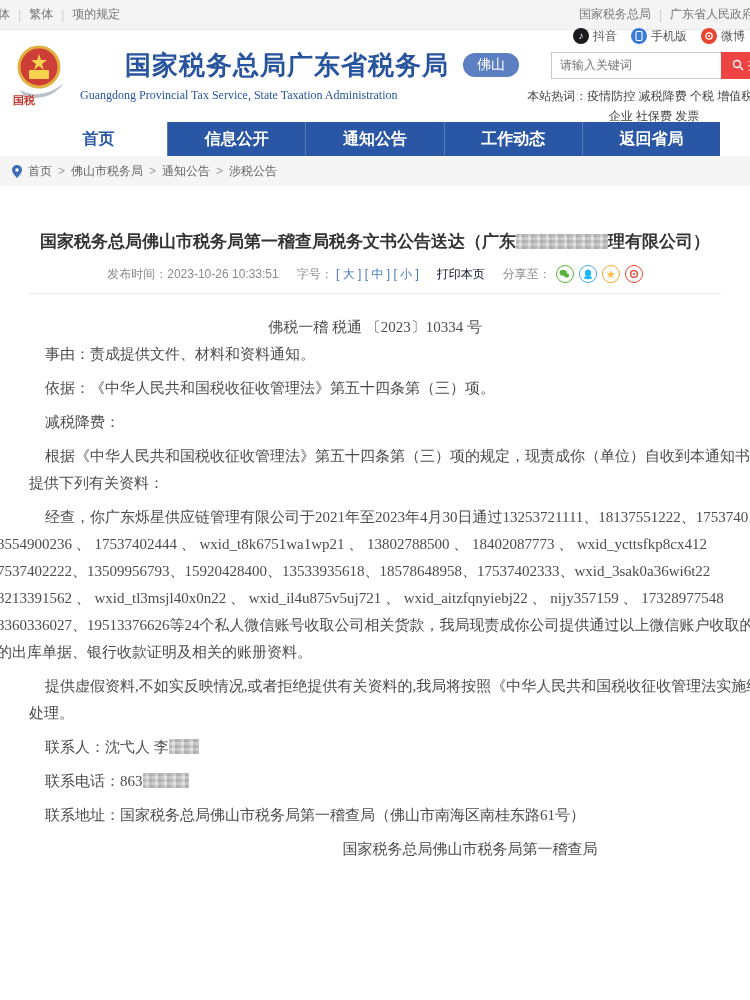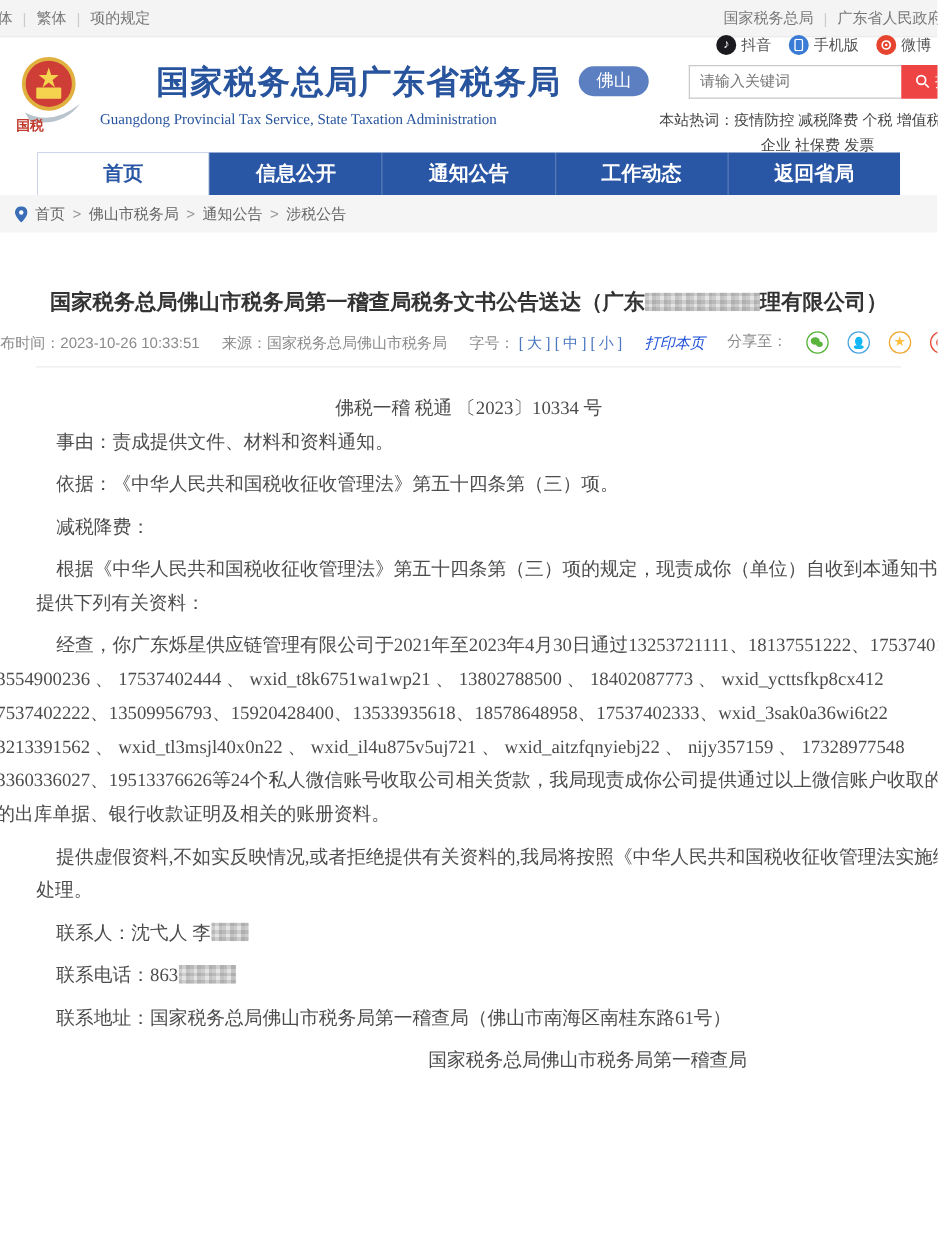--- a/index.html
+++ b/index.html
@@ -58,22 +58,22 @@
   .bc-sep { color:#999; }
   .bc-link { cursor:pointer; }
 
   
   .article { padding:0 29px; }
   .art-title { margin:42px 10px 10px; text-align:center; font-size:17px;
     font-weight:bold; color:#333; line-height:27px; }
   .meta { margin-top:10px; display:flex; justify-content:center; align-items:center;
     gap:18px; font-size:12px; color:#8a8a8a; white-space:nowrap; }
   .meta .blue { color:#4a77c0; cursor:pointer; }
-  .meta .lnk { cursor:pointer; color:#1d4ed8;font-style:italic; }
-  .share-group { display:flex; gap:15px; }
+  .meta .lnk { cursor:pointer; color:#0f172a; }
+  .share-group { display:flex; align-items:center; gap:5px; }
   .sicon { width:18px; height:18px; border-radius:50%; background:#fff; border:1px solid;
     display:inline-flex; align-items:center; justify-content:center; cursor:pointer; font-size:11px; line-height:1; }
   .si-wechat { border-color:#58b43c; color:#58b43c; }
   .si-qq     { border-color:#4aa7e0; color:#12b7f5; }
   .si-qzone  { border-color:#f0a830; color:#fdbe3d; }
   .si-weibo  { border-color:#e6442e; color:#e6442e; }
   .divider { border-bottom:1px solid #ececec; margin-top:10px; }
 
   
   .doc { font-family:"Liberation Serif", serif; font-size:15px; color:#4c4c4c; }
@@ -196,21 +196,20 @@
     <span class="bc-link">通知公告</span>
     <span class="bc-sep">&gt;</span>
     <span class="bc-link">涉税公告</span>
   </div>
 
   <div class="article">
     <h2 class="art-title"><span>国家税务总局佛山市税务局第一稽查局税务文书公告送达（广东</span><span class="redact" style="width:92px"></span><span>理有限公司）</span></h2>
 
     <div class="meta">
       <span>发布时间：2023-10-26 10:33:51</span>
-      <span>来源：国家税务总局佛山市税务局</span>
       <span>
         <span>字号：</span>
         <span class="blue">[ 大 ]</span>
         <span class="blue">[ 中 ]</span>
         <span class="blue">[ 小 ]</span>
       </span>
       <span class="lnk">打印本页</span>
       <span class="share-group">
         <span>分享至：</span>
         <span class="sicon si-wechat">

